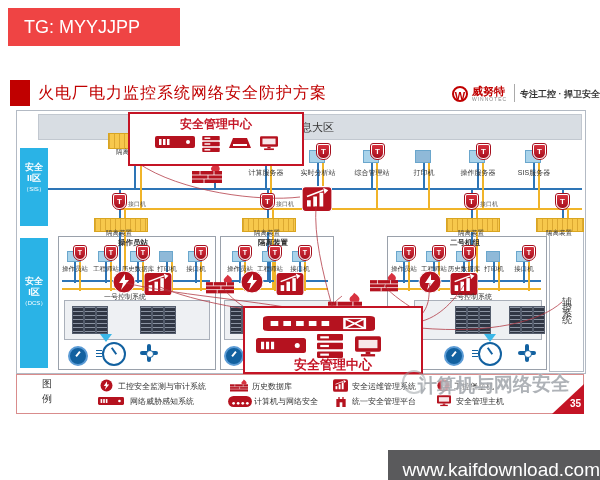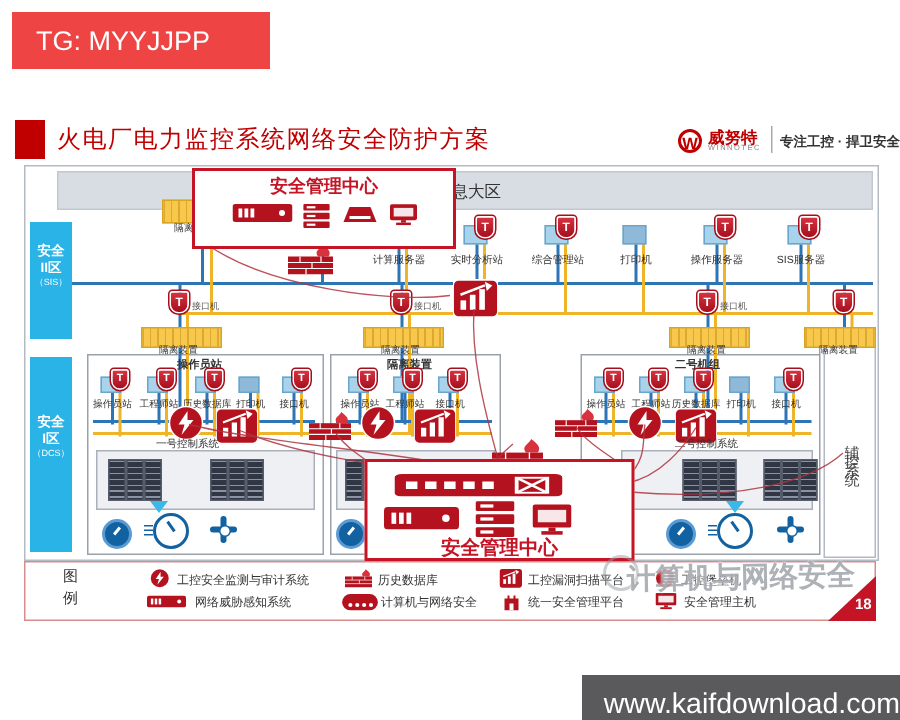--- a/index.html
+++ b/index.html
@@ -479,21 +479,21 @@
   </svg>
 <div class="leglbl" style="left:252px;top:381px">历史数据库</div>
 <svg class="icon-abs" style="left:333px;top:379px" width="15" height="13" viewBox="0 0 24 20">
     <rect width="24" height="20" rx="3" fill="#b5121f"></rect>
     <rect x="4" y="11" width="3" height="5" fill="#fff"></rect>
     <rect x="9" y="8" width="3" height="8" fill="#fff"></rect>
     <rect x="14" y="5" width="3" height="11" fill="#fff"></rect>
     <path d="M4 8 L17 3" stroke="#fff" stroke-width="1.3"></path>
     <path d="M17 1 l4 2 -3 3 z" fill="#fff"></path>
   </svg>
-<div class="leglbl" style="left:352px;top:381px">工控漏洞扫描平台</div>
+<div class="leglbl" style="left:352px;top:381px">安全运维管理系统</div>
 <svg class="icon-abs" style="left:437px;top:379px" width="13" height="13" viewBox="0 0 18 18">
     <circle cx="9" cy="9" r="8.5" fill="#b5121f"></circle>
     <rect x="6" y="4" width="6" height="6" rx="3" fill="#fff"></rect>
     <rect x="7.5" y="8" width="3" height="6" fill="#fff"></rect>
   </svg>
 <div class="leglbl" style="left:454px;top:381px">工控堡垒机</div>
 
 <svg class="icon-abs" style="left:98px;top:396px" width="26" height="10" viewBox="0 0 40 12">
     <rect width="40" height="12" rx="2" fill="#b5121f"></rect>
     <rect x="4" y="3" width="2.5" height="6" fill="#fff"></rect>
@@ -517,15 +517,15 @@
 <div class="leglbl" style="left:352px;top:396px">统一安全管理平台</div>
 <svg class="icon-abs" style="left:437px;top:395px" width="14" height="12" viewBox="0 0 22 18">
     <rect width="22" height="13" rx="1.5" fill="#b5121f"></rect>
     <rect x="3" y="3" width="16" height="7" fill="#fff" opacity=".9"></rect>
     <rect x="9" y="13" width="4" height="2" fill="#b5121f"></rect>
     <rect x="5" y="15" width="12" height="2" fill="#b5121f"></rect>
   </svg>
 <div class="leglbl" style="left:456px;top:396px">安全管理主机</div>
 
 <div class="abs pagenum-tri"></div>
-<div class="abs pagenum">18</div>
+<div class="abs pagenum">35</div>
 <div class="abs wmcircle"></div>
 <div class="abs wm">计算机与网络安全</div>
 
 </body></html>

